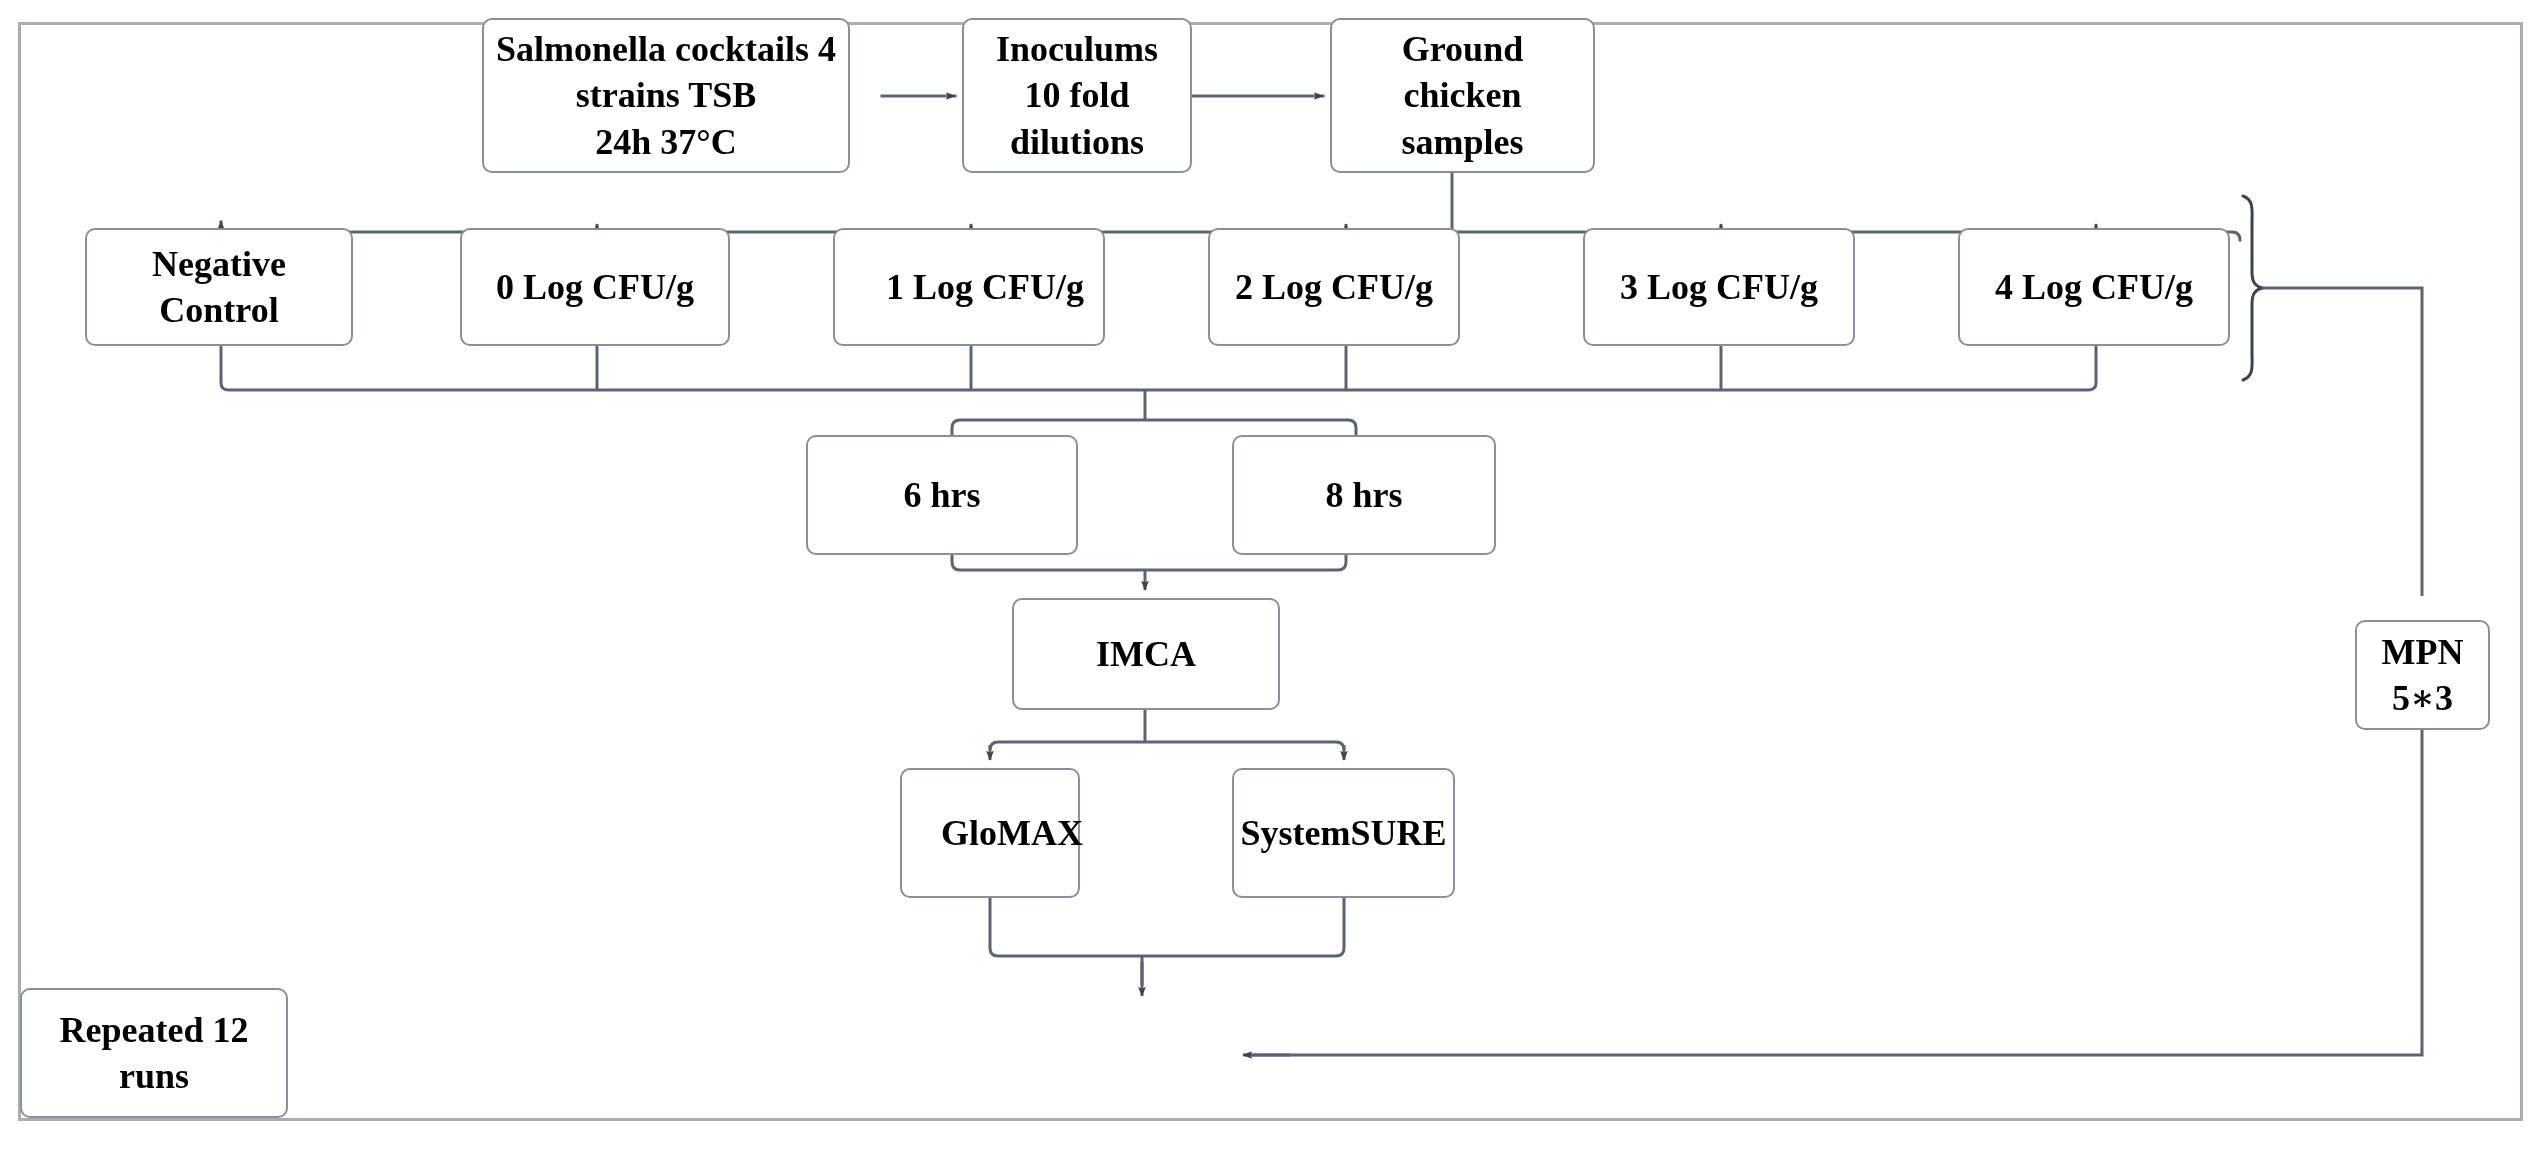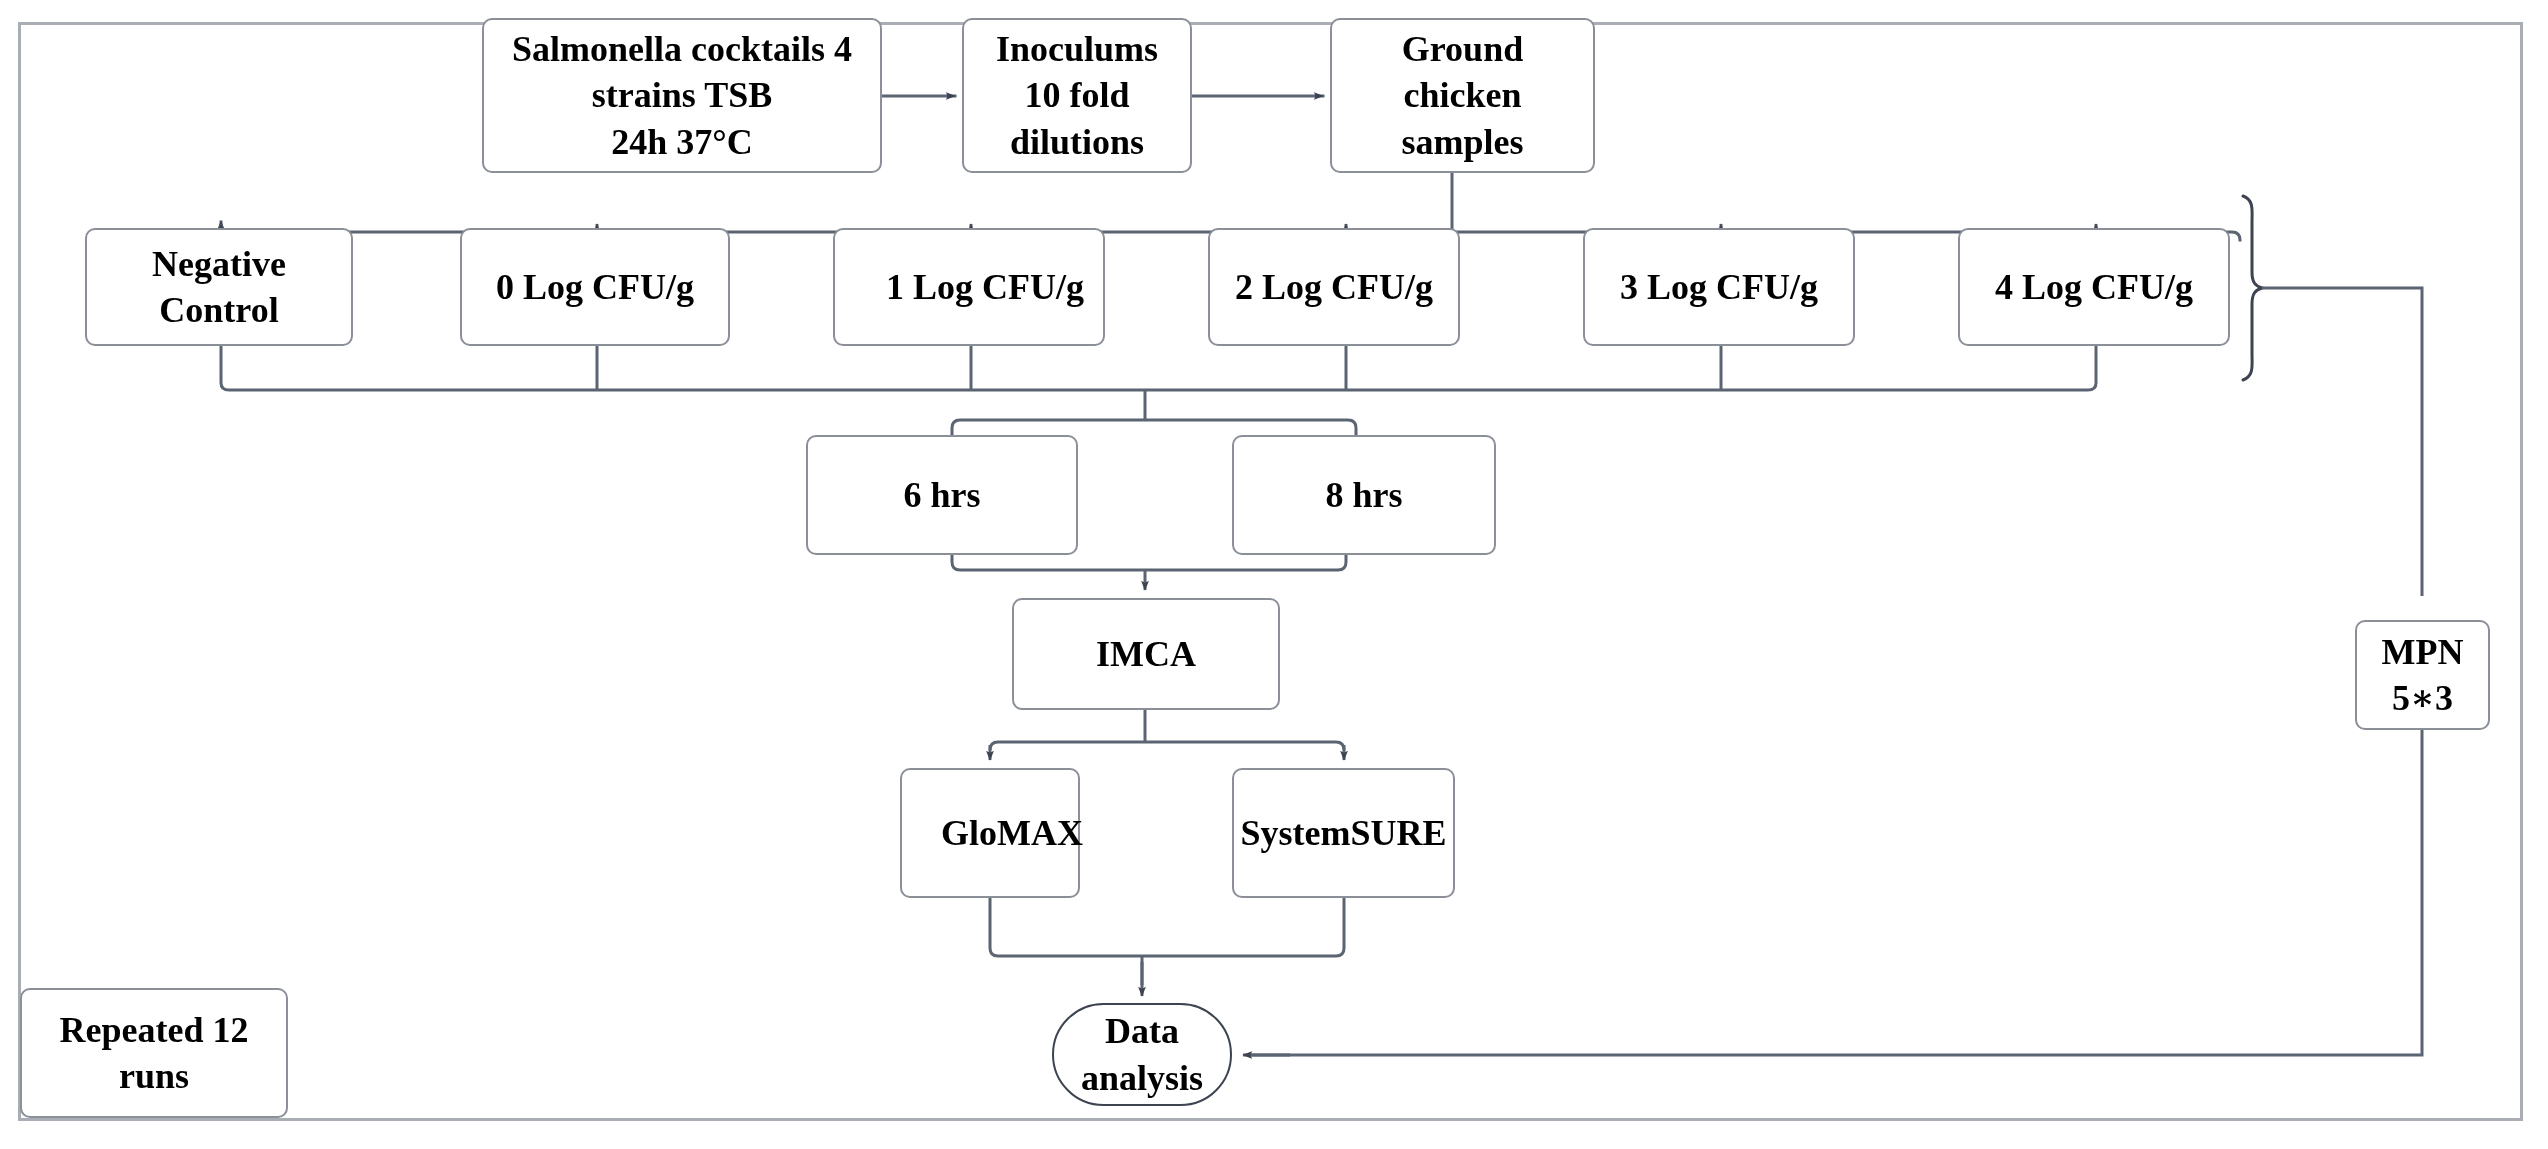--- a/index.html
+++ b/index.html
@@ -152,21 +152,21 @@
     <g stroke="#5b6472" stroke-width="3" fill="none" stroke-linecap="butt">
       <path d="M 2262,288 L 2422,288 L 2422,596"></path>
       <path d="M 2422,706 L 2422,1055 L 1248,1055"></path>
     </g>
 
     <g stroke="#5b6472" stroke-width="3" fill="none">
       <path d="M 1290,1055 L 1243,1055" marker-end="url(#arrowhead)"></path>
     </g>
   </svg>
 
-  <div class="node" style="left:482px; top:18px; width:400px; height:155px; font-size:36px;">
+  <div class="node" style="left:482px; top:18px; width:368px; height:155px; font-size:36px;">
     <span class="node-label">Salmonella cocktails 4
 strains TSB
 24h 37°C</span>
   </div>
 
   <div class="node" style="left:962px; top:18px; width:230px; height:155px; font-size:36px;">
     <span class="node-label">Inoculums
 10 fold
 dilutions</span>
   </div>
@@ -215,24 +215,20 @@
   </div>
 
   <div class="node" style="left:900px; top:768px; width:180px; height:130px; font-size:36px;padding-left:44px;">
     <span class="node-label">GloMAX</span>
   </div>
 
   <div class="node" style="left:1232px; top:768px; width:223px; height:130px; font-size:36px;">
     <span class="node-label">SystemSURE</span>
   </div>
 
-  <div class="node oval" style="left:1052px; top:1003px; width:180px; height:103px; font-size:36px;">
-    <span class="node-label">Data
-analysis</span>
-  </div>
 
   <div class="node" style="left:2355px; top:596px; width:135px; height:110px; font-size:36px;margin-top:24px;">
     <span class="node-label">MPN
 5∗3</span>
   </div>
 
   <div class="node" style="left:20px; top:988px; width:268px; height:130px; font-size:36px;">
     <span class="node-label">Repeated 12
 runs</span>
   </div>

